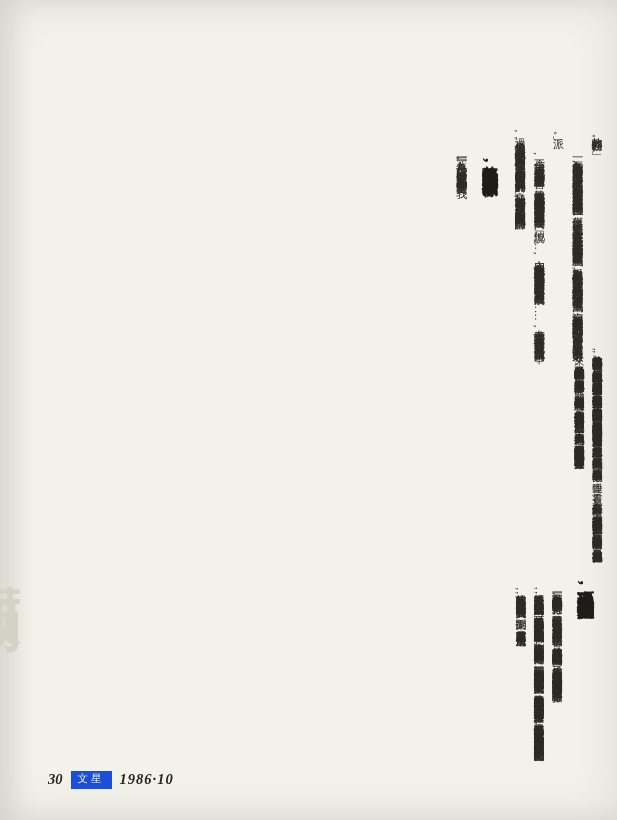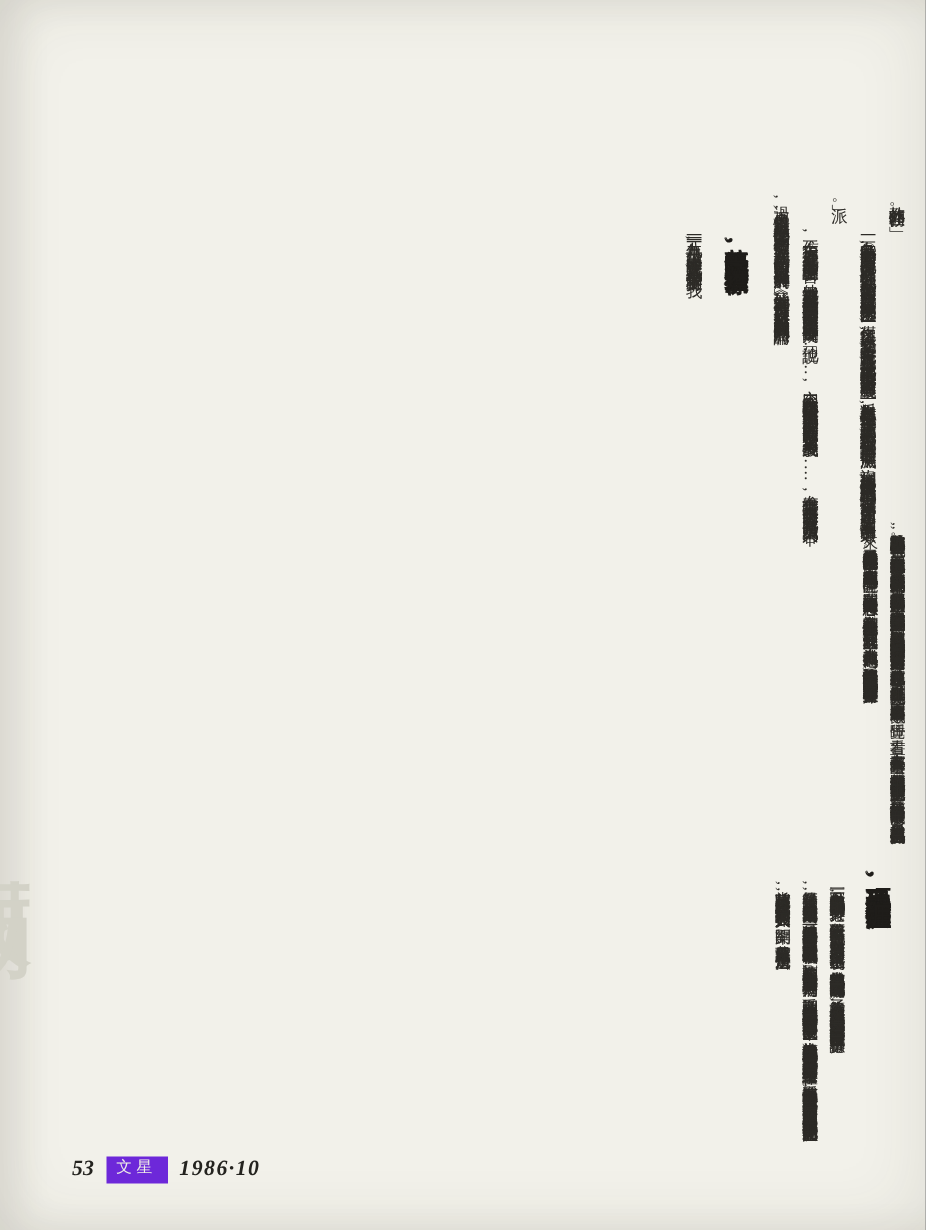--- a/index.html
+++ b/index.html
@@ -60,21 +60,21 @@
   }
 
   .footer {
     position:absolute;
     left:48px; top:771px;
     display:flex; align-items:center; gap:8px;
     font-weight:bold; font-style:italic;
     font-size:14.5px; color:#24231f;
   }
   .footer .mag-box {
-    background:#6d28d9; color:#efeee6;
+    background:#1d4ed8; color:#efeee6;
     font-style:normal; font-weight:normal;
     font-size:10.5px; line-height:1;
     padding:3px 7px 4px 7px;
     letter-spacing:3px;
   }
   .footer .issue { letter-spacing:1px; }
 </style>
 </head>
 <body>
 
@@ -95,18 +95,18 @@
   </section>
 
   <section class="band band-bottom">
     <h2 class="heading h-bottom">巧遇知己,開創藝術生涯</h2>
     <p>吳冠中是一九一九年生在江蘇宜興和橋鎮北渠村一個農村小學教員的家裏,排行老大。父親有十餘畝水田,他一面教書,一面耕種,由於弟妹有六人之多,家境困苦,生活很不容易。當他在父親教的小學畢業後,就得設法考進不花錢的「無錫師範」不可。為了節省旅費,吳冠中只好找打魚為生的姑父,由楝樹港搖船去無錫,這樣既可省去車費又可省掉旅店錢,還可在船上做飯吃,可謂一舉數得了。</p>
     <p>師範畢業後,當上了高小教員,這是吳冠中父親對他最高的期望了。可是他這個不安於「稀飯生」之譏的青年,於是響應「工業救國」的號召,終於又進入了極難考的浙江大學代辦工業學校電機科。剛讀完一年後的暑假,他去參加浙江全省高中生的軍事訓練,為期三個月。受訓期間,他與由徐州來的正在國立杭州藝專讀書的朱德群編在一班,沒有想到這樣一種偶遇,竟改變了吳冠中的一生。由於朱德群無意地帶他去參觀了杭州藝專,而他竟發現自己如此地喜愛繪畫,立刻下定決心改學美術,終身從事繪畫工作。在這種感情似野馬的年齡,由於瘋狂地愛上了美術,絕對不會聽從父親的勸告,更不會想到以後的出路問題,毅然決然地轉入杭州藝專,從此開始了他的藝術生涯。</p>
     <p>當時的杭州藝專,校長是林風眠,教務長是林文錚,教授們如吳大羽、劉開渠、蔡威廉與雷圭元等,幾乎是清一色留法</p>
   </section>
 
   <div class="footer">
-    <span class="pageno">53</span>
+    <span class="pageno">30</span>
     <span class="mag-box">文星</span>
     <span class="issue">1986·10</span>
   </div>
 
 </div>
 
 </body></html>

